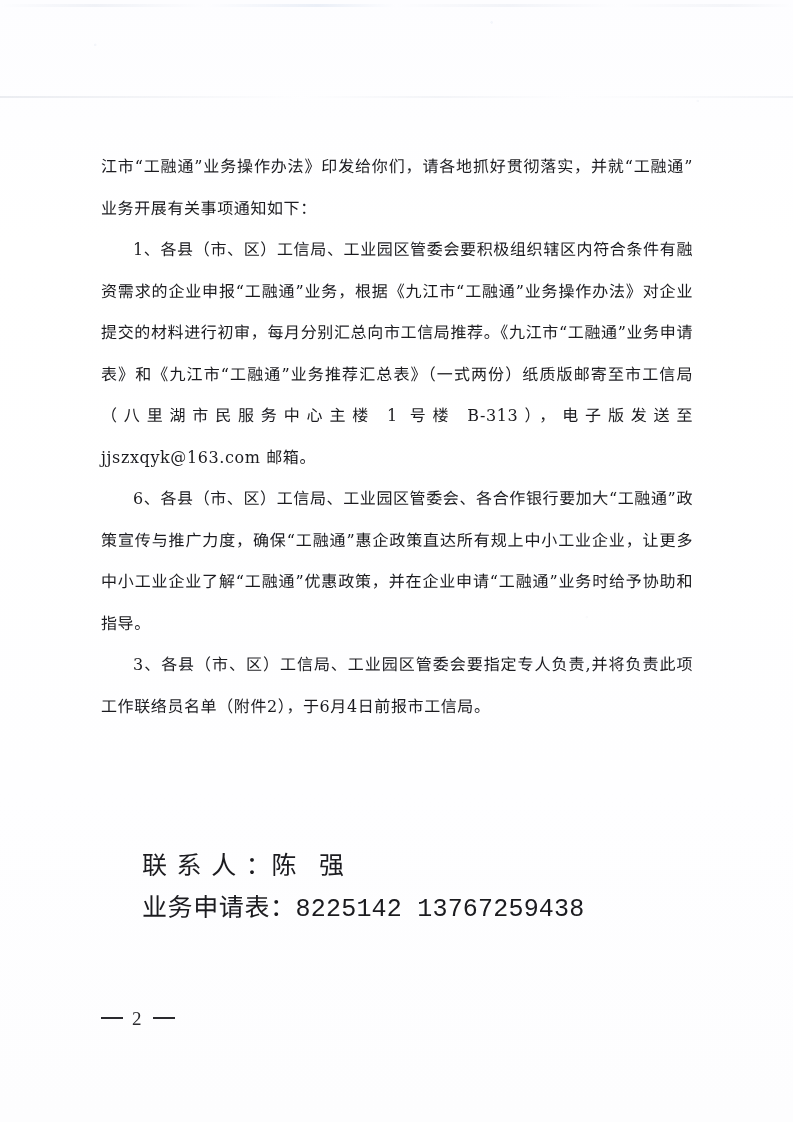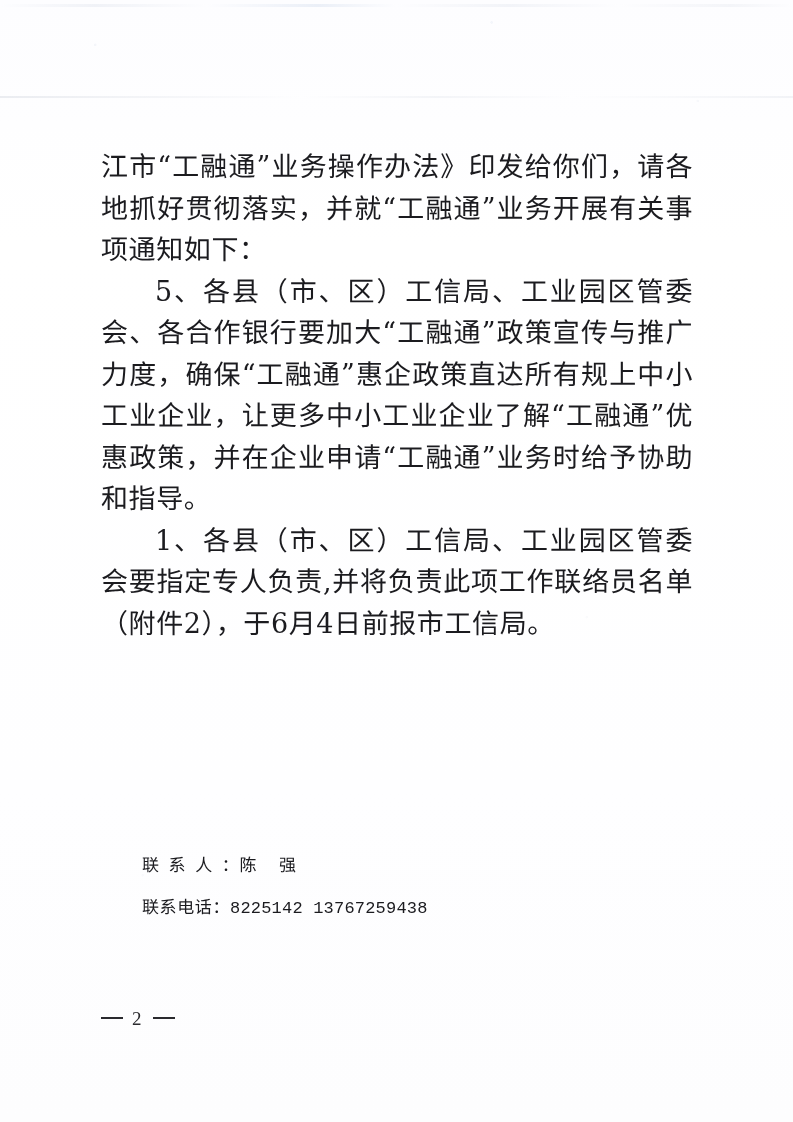--- a/index.html
+++ b/index.html
@@ -57,21 +57,21 @@
       rgba(190,198,212,0.28) 92%,
       rgba(255,255,255,0) 100%);
   }
 
   .body-text {
     position: absolute;
     left: 101px;
     top: 146px;
     width: 592px;
     font-family: "DejaVu Serif", "Liberation Serif", serif;
-    font-size: 27px;
+    font-size: 16px;
     line-height: 41.5px;
     color: #1b1b1f;
     letter-spacing: 0.6px;
     text-align: justify;
     text-justify: inter-character;
   }
 
   .para {
     margin: 0;
     text-align: justify;
@@ -84,21 +84,21 @@
   .para + .para {
     margin-top: 0;
   }
 
   .contact-block {
     position: absolute;
     left: 142px;
     top: 845px;
     width: 520px;
     font-family: "DejaVu Serif", "Liberation Serif", serif;
-    font-size: 17px;
+    font-size: 25px;
     line-height: 41.5px;
     color: #1b1b1f;
     letter-spacing: 0.6px;
   }
   .contact-line {
     white-space: nowrap;
   }
   .contact-label {
     letter-spacing: 0.6px;
   }
@@ -147,35 +147,36 @@
 
 <div class="page">
 
   <div class="scan-streak two"></div>
   <div class="scan-streak"></div>
 
   <div class="body-text">
 
     <p class="para">江市“工融通”业务操作办法》印发给你们，请各地抓好贯彻落实，并就“工融通”业务开展有关事项通知如下：</p>
 
+    <p class="para indent">1、各县（市、区）工信局、工业园区管委会要积极组织辖区内符合条件有融资需求的企业申报“工融通”业务，根据《九江市“工融通”业务操作办法》对企业提交的材料进行初审，每月分别汇总向市工信局推荐。《九江市“工融通”业务申请表》和《九江市“工融通”业务推荐汇总表》（一式两份）纸质版邮寄至市工信局（八里湖市民服务中心主楼 1 号楼 B-313），电子版发送至 jjszxqyk@163.com 邮箱。</p>
 
-    <p class="para indent">5、各县（市、区）工信局、工业园区管委会、各合作银行要加大“工融通”政策宣传与推广力度，确保“工融通”惠企政策直达所有规上中小工业企业，让更多中小工业企业了解“工融通”优惠政策，并在企业申请“工融通”业务时给予协助和指导。</p>
+    <p class="para indent">6、各县（市、区）工信局、工业园区管委会、各合作银行要加大“工融通”政策宣传与推广力度，确保“工融通”惠企政策直达所有规上中小工业企业，让更多中小工业企业了解“工融通”优惠政策，并在企业申请“工融通”业务时给予协助和指导。</p>
 
-    <p class="para indent">1、各县（市、区）工信局、工业园区管委会要指定专人负责,并将负责此项工作联络员名单（附件2），于6月4日前报市工信局。</p>
+    <p class="para indent">3、各县（市、区）工信局、工业园区管委会要指定专人负责,并将负责此项工作联络员名单（附件2），于6月4日前报市工信局。</p>
 
   </div>
 
   <div class="contact-block">
 
     <div class="contact-line">
       <span class="contact-label spread">联系人</span><span class="contact-colon">：</span><span class="contact-value name-gap">陈</span><span class="name-space"></span><span class="contact-value name-gap">强</span>
     </div>
 
     <div class="contact-line">
-      <span class="contact-label">联系电话：</span><span class="contact-value">8225142 13767259438</span>
+      <span class="contact-label">业务申请表：</span><span class="contact-value">8225142 13767259438</span>
     </div>
 
 
   </div>
 
   <div class="page-footer">
     <span class="dash"></span><span class="folio-num">2</span><span class="dash"></span>
   </div>
 
 </div>

